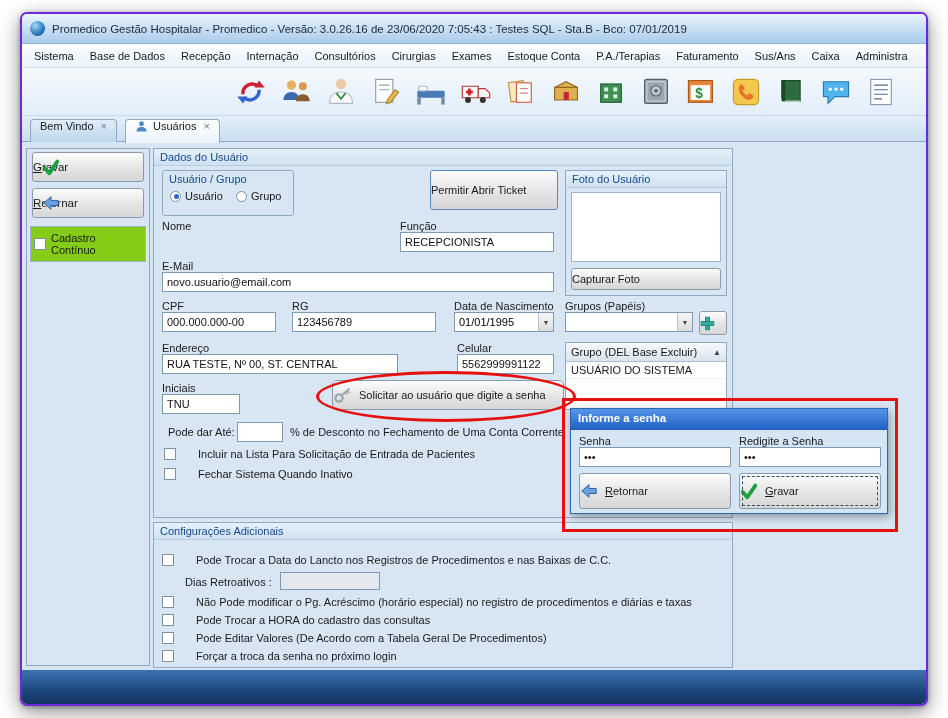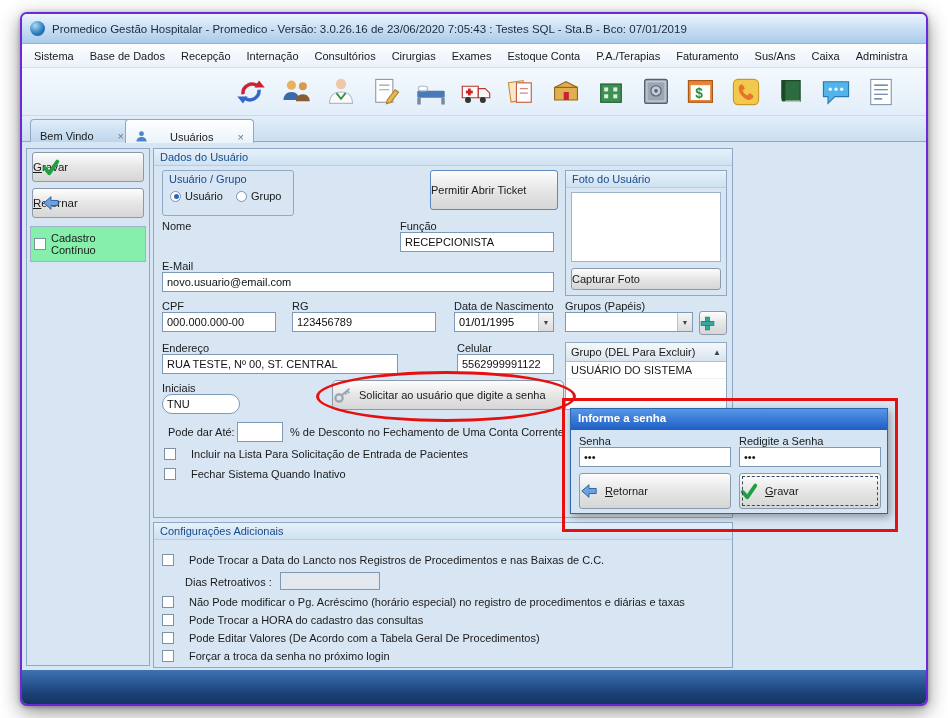--- a/index.html
+++ b/index.html
@@ -23,21 +23,21 @@
            padding:0 4px;border-bottom:1px solid #d0dff0;overflow:hidden}
   .menu-item{padding:4px 8px;white-space:nowrap;cursor:default}
 
   .toolbar{position:absolute;left:0;top:54px;width:100%;height:48px;
            background:linear-gradient(#f4f9fd,#e2eefa);display:flex;align-items:center;
            gap:11px;padding-left:212px;border-bottom:1px solid #c9daea;overflow:hidden}
   .tbicon{width:34px;height:34px;display:flex;align-items:center;justify-content:center;cursor:pointer;flex:0 0 auto}
 
   .tabbar{position:absolute;left:0;top:102px;width:100%;height:26px;
           background:linear-gradient(#e3eef9,#cadef0);border-bottom:1px solid #8fa9c4}
-  .tab{position:absolute;top:3px;height:23px;display:flex;align-items:flex-end;gap:22px;
+  .tab{position:absolute;top:3px;height:23px;display:flex;align-items:flex-start;gap:5px;
        padding:0 9px;border:1px solid #8fa9c4;border-bottom:none;border-radius:4px 4px 0 0;
        font-size:11px;cursor:pointer;white-space:nowrap}
   .tab-inactive{left:8px;background:linear-gradient(#e0edf9,#bcd6ec)}
   .tab-active{left:103px;background:linear-gradient(#ffffff,#eaf3fb);height:24px}
   .tab-close{color:#6b7a8a;font-size:11px;margin-left:2px}
 
   .panel{position:absolute;border:1px solid #8fa9c4;background:#d8e6f3}
   .panel-header{height:17px;padding:2px 6px 0;background:linear-gradient(#e7f1fa,#cfe1f1);
                 border-bottom:1px solid #b9cde1;color:#164a8c;font-size:11px}
 
@@ -57,24 +57,24 @@
                background:linear-gradient(#f6f6f6,#dcdcdc);border-left:1px solid #b8c4d0;cursor:pointer}
 
   .btn{position:absolute;display:flex;align-items:center;justify-content:flex-start;gap:7px;
        background:linear-gradient(#fdfdfd,#e6e6e6 50%,#d6d6d6);border:1px solid #8a9aab;
        border-radius:3px;font-size:11px;cursor:pointer;white-space:nowrap}
   .accel{display:inline-block}
   .accel::first-letter{text-decoration:underline}
   .side-btn{left:10px;width:112px;height:30px;font-size:11.5px}
   .side-btn svg{position:absolute;left:9px}
 
-  .cadastro{position:absolute;left:8px;top:212px;width:116px;height:24px;background:#86efac;
+  .cadastro{position:absolute;left:8px;top:212px;width:116px;height:24px;background:#84cc16;
             border:1px solid #9fb4c9;display:flex;align-items:center;gap:5px;padding:17px 3px;font-size:11px}
   .cb{width:12px;height:12px;border:1px solid #7d91a5;background:#fff;flex:0 0 auto;cursor:pointer}
-  .chkrow{position:absolute;display:flex;align-items:center;gap:15px;font-size:11px;white-space:nowrap}
+  .chkrow{position:absolute;display:flex;align-items:center;gap:22px;font-size:11px;white-space:nowrap}
 
   .grid{position:absolute;border:1px solid #8fa9c4;background:#fdfdfe;overflow:hidden}
   .grid-header{height:19px;display:flex;align-items:center;justify-content:space-between;padding:0 5px;
                background:linear-gradient(#f6f9fc,#d9e3ed);border-bottom:1px solid #aebecf;font-size:11px;cursor:pointer}
   .sort{font-size:8px;color:#345}
   .grid-row{height:17px;line-height:17px;padding:0 5px;font-size:11px;background:#fff;
             border-bottom:1px solid #ecf1f6;cursor:pointer}
 
   .photo{position:absolute;background:#fff;border:1px solid #9fb4c9}
 
@@ -328,28 +328,28 @@
       </svg>
   </div>
 
   <div class="lbl" style="left:140px;top:328px">Endereço</div>
   <input class="inp" style="left: 140px; top: 340px; width: 236px;" value="RUA TESTE, Nº 00, ST. CENTRAL">
   <div class="lbl" style="left:435px;top:328px">Celular</div>
   <input class="inp" style="left: 435px; top: 340px; width: 97px;" value="5562999991122">
 
   <div class="grid" style="left:543px;top:328px;width:162px;height:68px">
     <div class="grid-header">
-      <span>Grupo (DEL Para Excluir)</span>
+      <span>Grupo (DEL Base Excluir)</span>
       <span class="sort">▲</span>
     </div>
     <div class="grid-row">USUÁRIO DO SISTEMA</div>
   </div>
 
   <div class="lbl" style="left:140px;top:368px">Iniciais</div>
-  <input class="inp" style="left: 140px; top: 380px; width: 78px; border-radius: 10px;" value="TNU">
+  <input class="inp" style="left: 140px; top: 380px; width: 78px;" value="TNU">
 
   <div class="btn" style="left:310px;top:366px;width:232px;height:30px;border-radius:5px">
     <svg viewBox="0 0 22 22" width="19" height="19">
       <circle cx="7" cy="14" r="4.2" fill="none" stroke="#98a6b4" stroke-width="2.6"></circle>
       <path d="M10.5 10.5L19 3M16 5.5l3 2.5M13.5 7.5l2.3 2" stroke="#98a6b4" stroke-width="2.2" fill="none"></path>
       </svg>
     <span>Solicitar ao usuário que digite a senha</span>
   </div>
   <div class="red-ellipse"></div>
 

